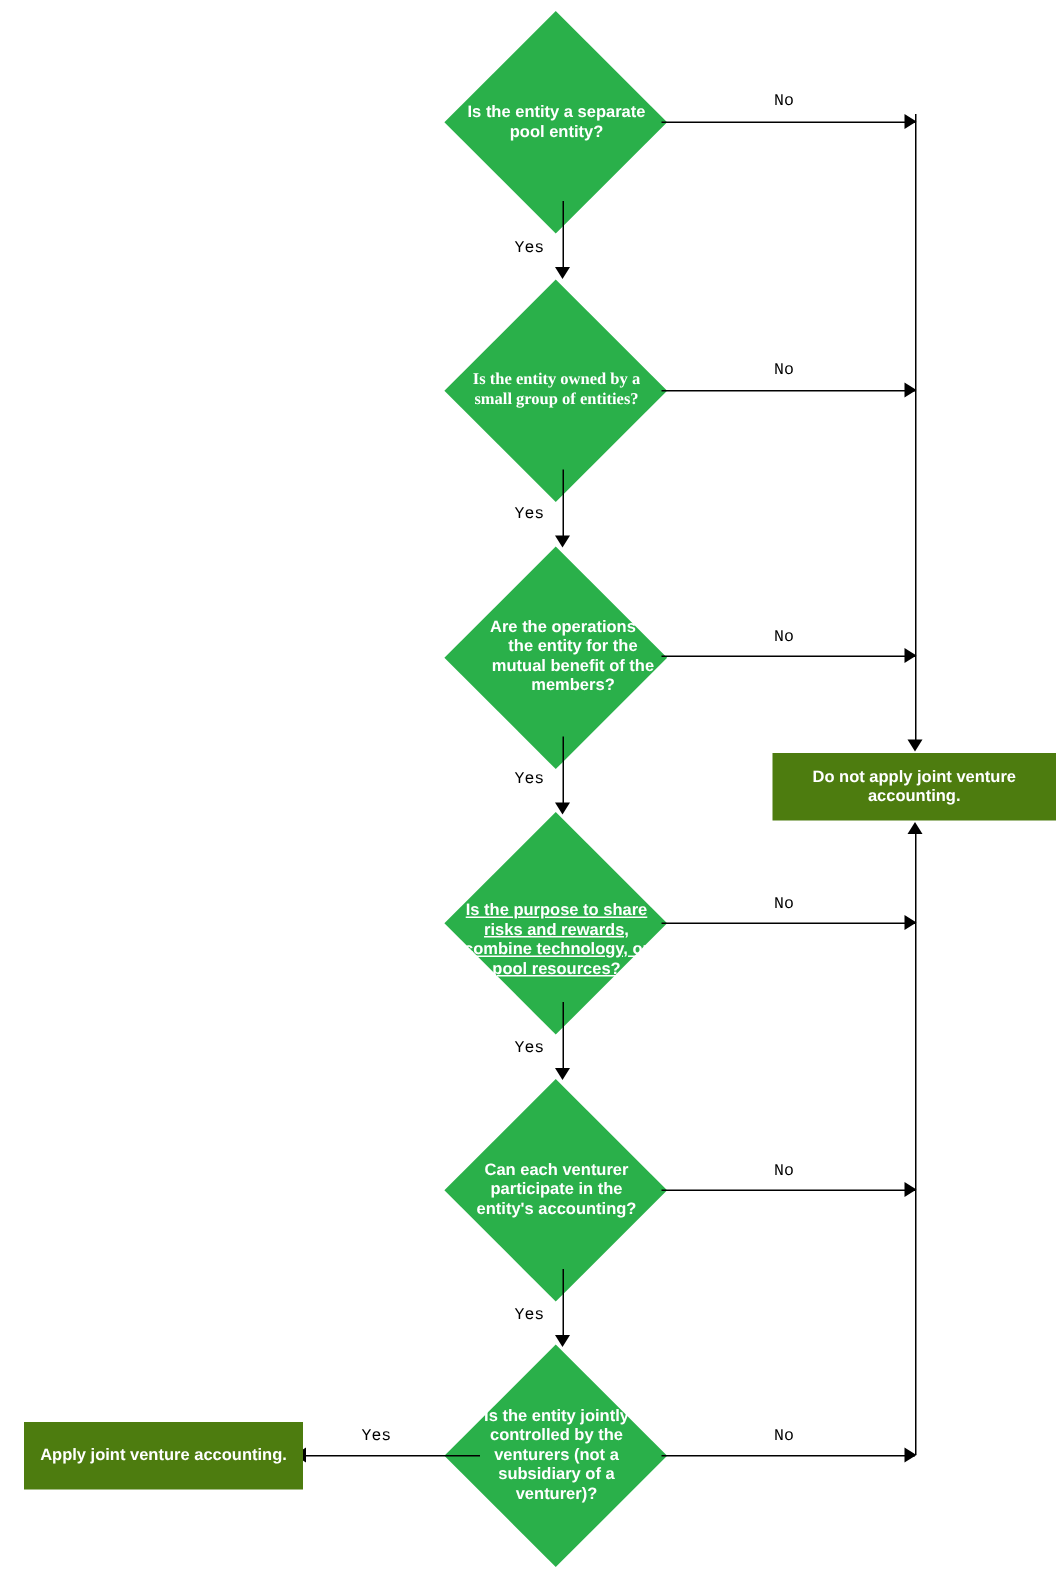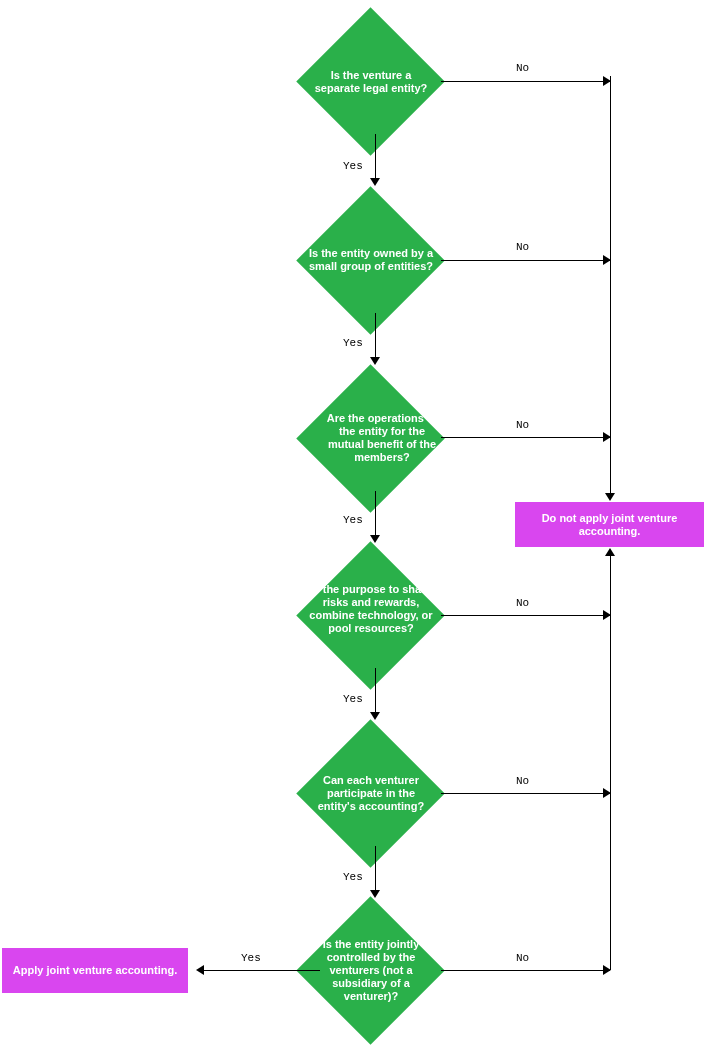--- a/index.html
+++ b/index.html
@@ -30,21 +30,21 @@
     justify-content: center;
     text-align: center;
     color: #ffffff;
     font-weight: bold;
     font-size: 11px;
     line-height: 13px;
     pointer-events: none;
   }
   .endbox {
     position: absolute;
-    background: #d946ef;
+    background: #4d7c0f;
     color: #ffffff;
     font-weight: bold;
     font-size: 11px;
     line-height: 13px;
     display: flex;
     align-items: center;
     justify-content: center;
     text-align: center;
     padding: 4px 8px;
     box-sizing: border-box;
@@ -90,32 +90,32 @@
     font-family: Liberation Mono, monospace;
     white-space: nowrap;
   }
 </style>
 </head>
 <body>
 
 <div id="canvas">
 
   <div class="diamond" style="left:318px; top:29px; width:105px; height:105px;"></div>
-  <div class="diamond-label" style="left:310px; top:52px; width:122px; height:60px;">Is the venture a separate legal entity?</div>
+  <div class="diamond-label" style="left:310px; top:52px; width:122px; height:60px;">Is the entity a separate pool entity?</div>
 
   <div class="line-h" style="left:441px; top:81px; width:169px;"></div>
   <div class="arrow-right" style="left:603px; top:76px;"></div>
   <div class="edge-label" style="left:516px; top:62px;">No</div>
 
   <div class="line-v" style="left:375px; top:134px; height:48px;"></div>
   <div class="arrow-down" style="left:370px; top:178px;"></div>
   <div class="edge-label" style="left:343px; top:160px;">Yes</div>
 
   <div class="diamond" style="left:318px; top:208px; width:105px; height:105px;"></div>
-  <div class="diamond-label" style="left:308px; top:225px; width:126px; height:70px;">Is the entity owned by a small group of entities?</div>
+  <div class="diamond-label" style="left:308px; top:225px; width:126px; height:70px;font-family:Liberation Serif, serif;">Is the entity owned by a small group of entities?</div>
 
   <div class="line-h" style="left:441px; top:260px; width:169px;"></div>
   <div class="arrow-right" style="left:603px; top:255px;"></div>
   <div class="edge-label" style="left:516px; top:241px;">No</div>
 
   <div class="line-v" style="left:375px; top:313px; height:48px;"></div>
   <div class="arrow-down" style="left:370px; top:357px;"></div>
   <div class="edge-label" style="left:343px; top:337px;">Yes</div>
 
   <div class="diamond" style="left:318px; top:386px; width:105px; height:105px;"></div>
@@ -131,21 +131,21 @@
 
   <div class="line-v" style="left:610px; top:76px; height:422px;"></div>
   <div class="arrow-down" style="left:605px; top:493px;"></div>
 
   <div class="endbox" style="left:515px; top:502px; width:189px; height:45px;">Do not apply joint venture accounting.</div>
 
   <div class="line-v" style="left:610px; top:555px; height:415px;"></div>
   <div class="arrow-down" style="left:605px; top:548px; transform: rotate(180deg);"></div>
 
   <div class="diamond" style="left:318px; top:563px; width:105px; height:105px;"></div>
-  <div class="diamond-label" style="left:308px; top:557px; width:126px; height:104px;">Is the purpose to share risks and rewards, combine technology, or pool resources?</div>
+  <div class="diamond-label" style="left:308px; top:575px; width:126px; height:104px;text-decoration:underline;">Is the purpose to share risks and rewards, combine technology, or pool resources?</div>
 
   <div class="line-h" style="left:441px; top:615px; width:169px;"></div>
   <div class="arrow-right" style="left:603px; top:610px;"></div>
   <div class="edge-label" style="left:516px; top:597px;">No</div>
 
   <div class="line-v" style="left:375px; top:668px; height:48px;"></div>
   <div class="arrow-down" style="left:370px; top:712px;"></div>
   <div class="edge-label" style="left:343px; top:693px;">Yes</div>
 
   <div class="diamond" style="left:318px; top:741px; width:105px; height:105px;"></div>
@@ -163,15 +163,15 @@
   <div class="diamond-label" style="left:308px; top:920px; width:126px; height:100px;text-align:center;">Is the entity jointly controlled by the venturers (not a subsidiary of a venturer)?</div>
 
   <div class="line-h" style="left:441px; top:970px; width:169px;"></div>
   <div class="arrow-right" style="left:603px; top:965px;"></div>
   <div class="edge-label" style="left:516px; top:952px;">No</div>
 
   <div class="line-h" style="left:200px; top:970px; width:120px;"></div>
   <div class="arrow-left" style="left:196px; top:965px;"></div>
   <div class="edge-label" style="left:241px; top:952px;">Yes</div>
 
-  <div class="endbox" style="left:2px; top:948px; width:186px; height:45px;">Apply joint venture accounting.</div>
+  <div class="endbox" style="left:16px; top:948px; width:186px; height:45px;">Apply joint venture accounting.</div>
 
 </div>
 
 </body></html>

